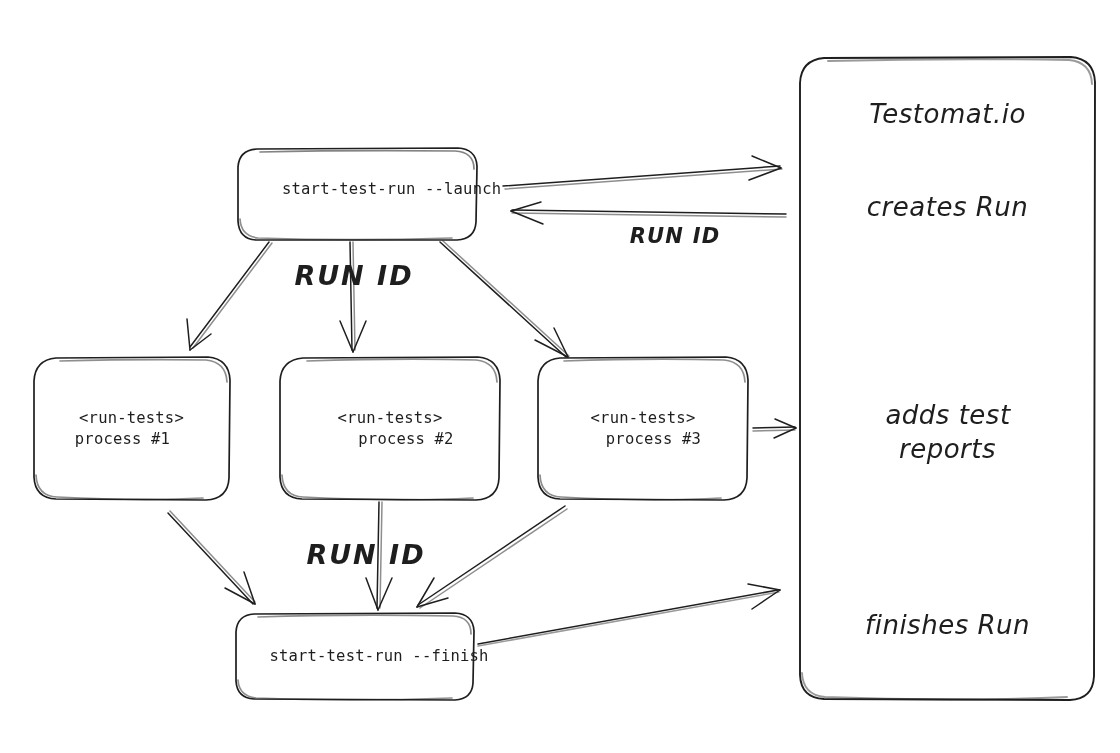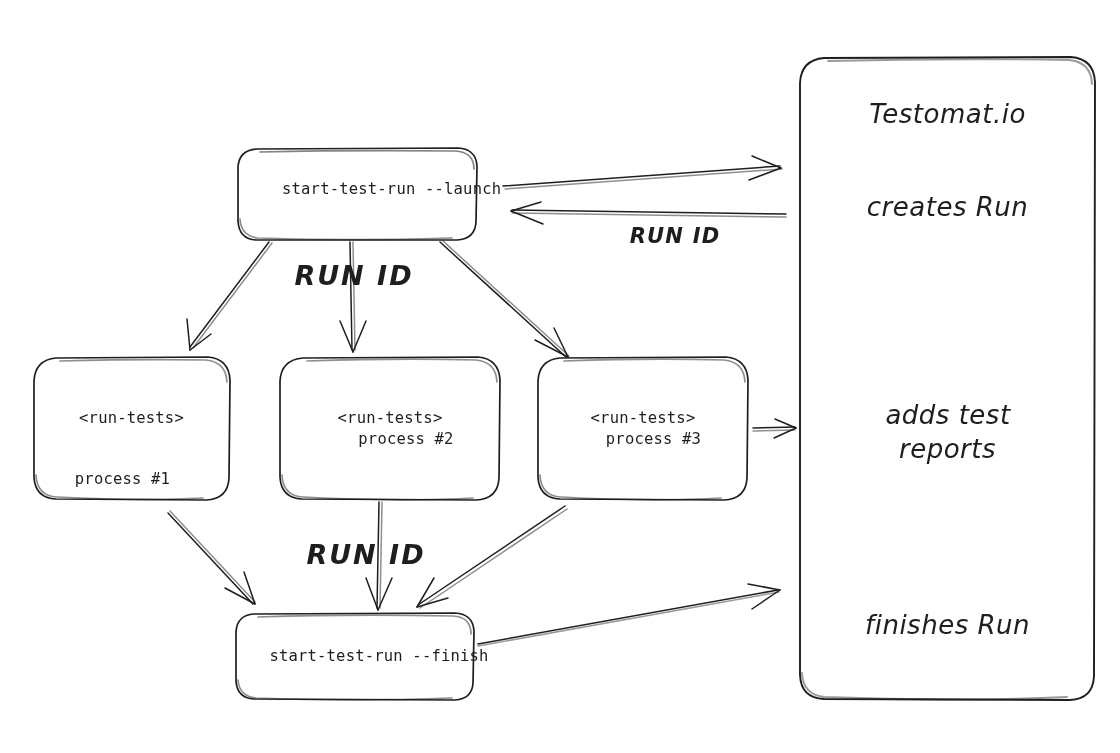--- a/index.html
+++ b/index.html
@@ -181,21 +181,21 @@
       <path class="stroke arrow-line" d="M478 646 L779 592" opacity="0.45"></path>
       <path class="stroke arrow-head" d="M748 584 L780 590"></path>
       <path class="stroke arrow-head" d="M752 609 L780 590"></path>
     </g>
 
   </svg>
 
   <div class="label mono-label" style="left:237px; top:178px; width:205px;margin-left:45px;">start-test-run --launch</div>
 
   <div class="label mono-label" style="left:33px; top:407px; width:197px;">&lt;run-tests&gt;</div>
-  <div class="label mono-label" style="left:33px; top:428px; width:179px;margin-top:40px;">process #1</div>
+  <div class="label mono-label" style="left:33px; top:428px; width:179px;">process #1</div>
 
   <div class="label mono-label" style="left:280px; top:407px; width:220px;">&lt;run-tests&gt;</div>
   <div class="label mono-label" style="left:280px; top:428px; width:220px;padding-left:16px;">process #2</div>
 
   <div class="label mono-label" style="left:538px; top:407px; width:210px;">&lt;run-tests&gt;</div>
   <div class="label mono-label" style="left:538px; top:428px; width:231px;">process #3</div>
 
   <div class="label mono-label" style="left:235px; top:645px; width:288px;">start-test-run --finish</div>
 
   <div class="label hand-label" style="left:800px; top:190px; width:295px;">creates Run</div>

